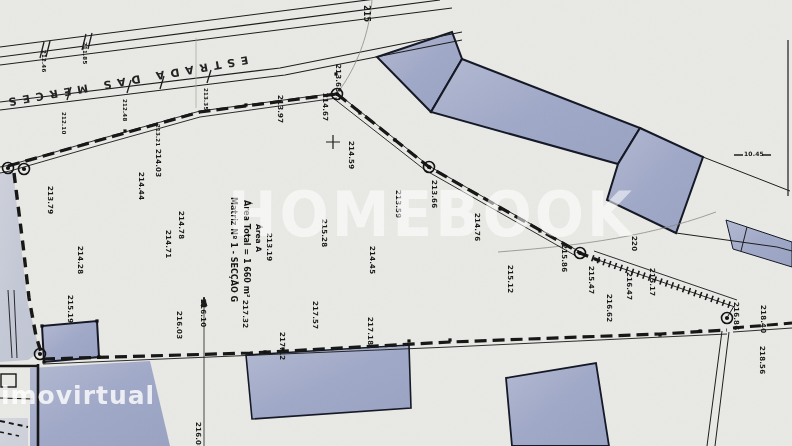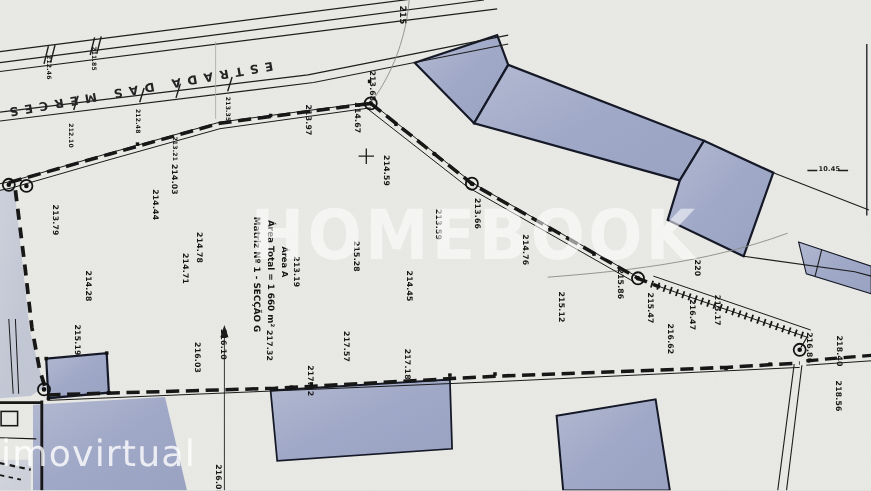--- a/index.html
+++ b/index.html
@@ -13,21 +13,21 @@
           font-size:11px;font-weight:bold;letter-spacing:6px;color:#242424;
           transform:rotate(170deg);white-space:nowrap;}
   .vtext{position:absolute;transform:rotate(90deg);transform-origin:0 0;
          font-size:8px;font-weight:bold;color:#141414;white-space:nowrap;line-height:1;}
   #matriz-line{left:237px;top:197px;}
   #area-line{left:250px;top:200px;}
   #area-a{left:262px;top:224px;font-size:7.5px;}
   .wm-center{position:absolute;left:228px;top:180px;width:380px;font-size:58px;
              font-weight:bold;letter-spacing:3px;color:rgba(255,255,255,0.55);
              transform:scaleY(1.08);white-space:nowrap;}
-  .wm-corner{position:absolute;left:1px;top:393px;font-size:33px;font-weight:normal;
+  .wm-corner{position:absolute;left:1px;top:381px;font-size:25px;font-weight:bold;
              letter-spacing:1px;color:rgba(255,255,255,0.8);white-space:nowrap;}
 </style>
 </head>
 <body>
 
 <div id="stage">
 
   <svg id="plan" width="792" height="446" viewBox="0 0 792 446">
     <defs>
       <linearGradient id="bfill" x1="0" y1="0" x2="1" y2="1">

